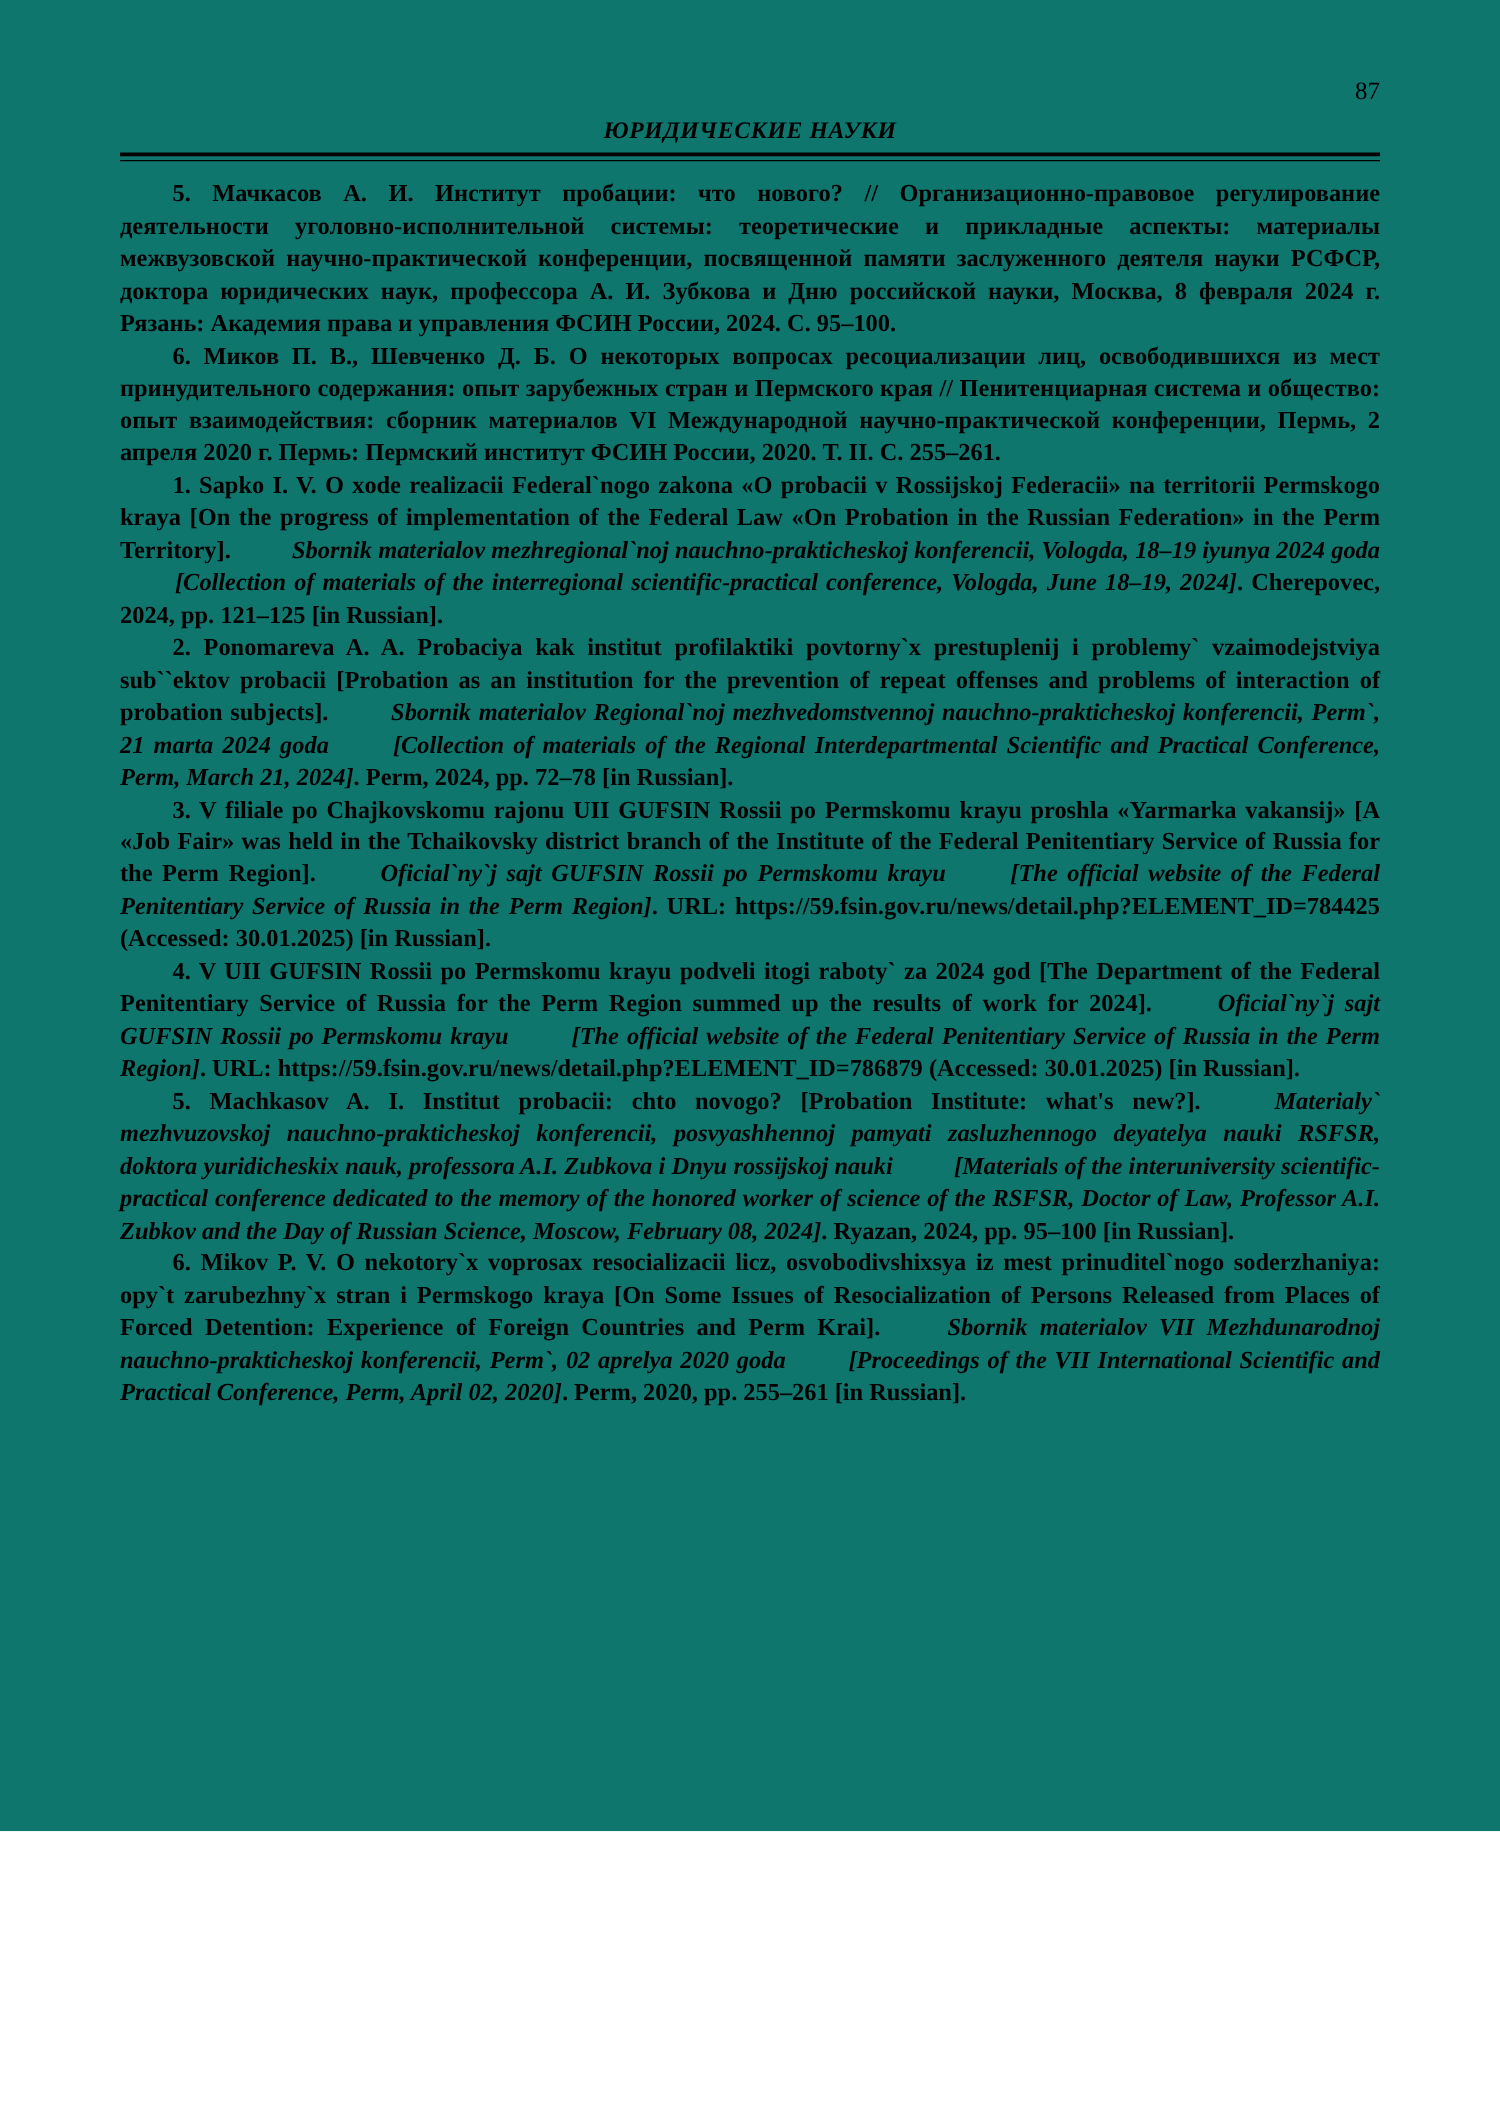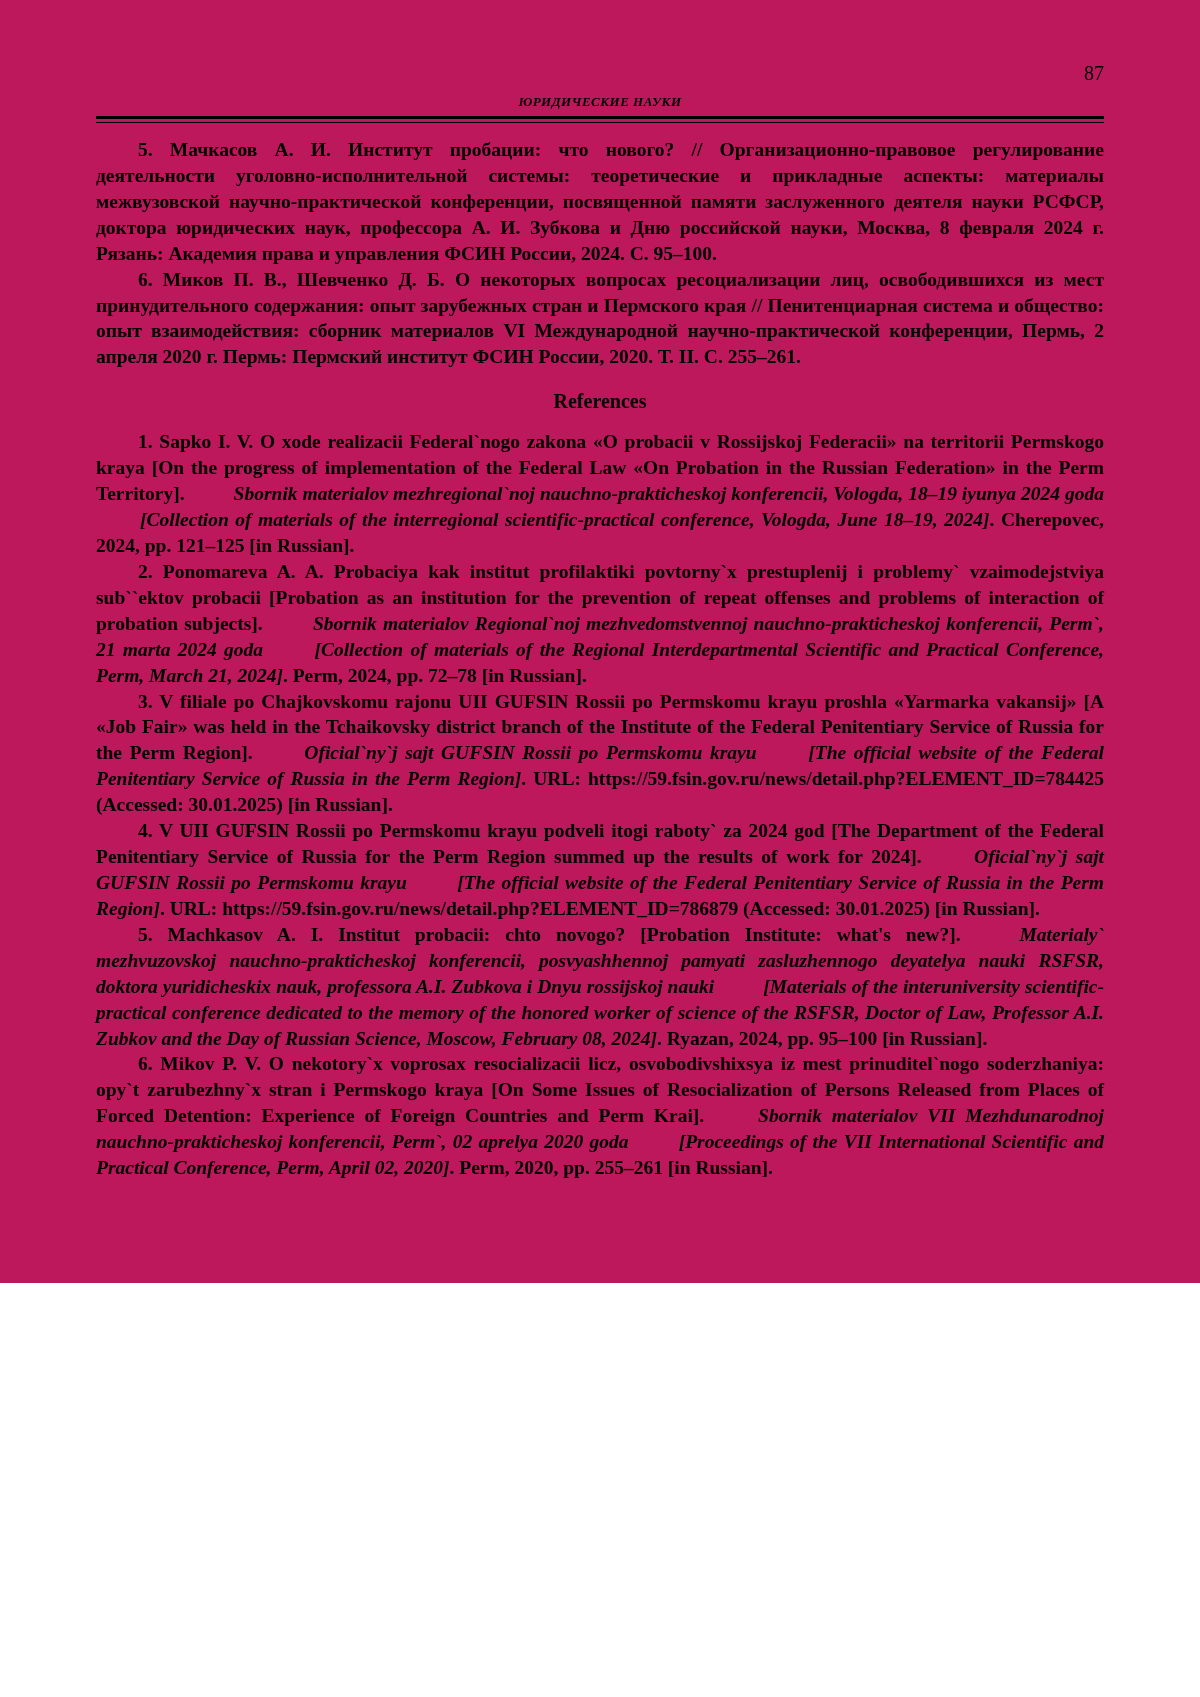--- a/index.html
+++ b/index.html
@@ -2,40 +2,40 @@
 <html><head>
 <meta charset="utf-8">
 <style>
   html, body {
     margin: 0;
     padding: 0;
     background: #ffffff;
   }
   .page {
     width: 1200px;
-    height: 1283px;
+    height: 1465px;
     position: relative;
-    background: #be185d;
+    background: #0f766e;
     box-sizing: border-box;
     padding: 60px 96px 40px 96px;
     font-family: "Liberation Serif", serif;
     color: #000000;
   }
   .page-number {
     position: absolute;
     top: 62px;
     right: 96px;
     font-size: 20px;
     font-family: "Liberation Serif", serif;
   }
   .running-head {
     text-align: center;
     font-style: italic;
     font-weight: bold;
-    font-size: 13px;
+    font-size: 19px;
     letter-spacing: 0.5px;
     margin-top: 34px;
     margin-bottom: 6px;
   }
   .rule-double {
     border-top: 3px solid #000;
     border-bottom: 1px solid #000;
     height: 3px;
     margin-bottom: 14px;
   }
@@ -68,21 +68,20 @@
   <div class="page-number">87</div>
 
   <div class="running-head">ЮРИДИЧЕСКИЕ НАУКИ</div>
   <div class="rule-double"></div>
 
   <div>
     <p class="body">5. Мачкасов А. И. Институт пробации: что нового? // Организационно-правовое регулирование деятельности уголовно-исполнительной системы: теоретические и прикладные аспекты: материалы межвузовской научно-практической конференции, посвященной памяти заслуженного деятеля науки РСФСР, доктора юридических наук, профессора А. И. Зубкова и Дню российской науки, Москва, 8 февраля 2024 г. Рязань: Академия права и управления ФСИН России, 2024. С. 95–100.</p>
     <p class="body">6. Миков П. В., Шевченко Д. Б. О некоторых вопросах ресоциализации лиц, освободившихся из мест принудительного содержания: опыт зарубежных стран и Пермского края // Пенитенциарная система и общество: опыт взаимодействия: сборник материалов VI Международной научно-практической конференции, Пермь, 2 апреля 2020 г. Пермь: Пермский институт ФСИН России, 2020. Т. II. С. 255–261.</p>
   </div>
 
-  <div class="section-title">References</div>
 
   <div class="refs">
 
     <p class="body">
       <span>1. Sapko I. V. O xode realizacii Federal`nogo zakona «O probacii v Rossijskoj Federacii» na territorii Permskogo kraya [On the progress of implementation of the Federal Law «On Probation in the Russian Federation» in the Perm Territory]. </span><i>Sbornik materialov mezhregional`noj nauchno-prakticheskoj konferencii, Vologda, 18–19 iyunya 2024 goda </i><i>[Collection of materials of the interregional scientific-practical conference, Vologda, June 18–19, 2024]</i><span>. Cherepovec, 2024, pp. 121–125 [in Russian].</span>
     </p>
 
     <p class="body">
       <span>2. Ponomareva A. A. Probaciya kak institut profilaktiki povtorny`x prestuplenij i problemy` vzaimodejstviya sub``ektov probacii [Probation as an institution for the prevention of repeat offenses and problems of interaction of probation subjects]. </span><i>Sbornik materialov Regional`noj mezhvedomstvennoj nauchno-prakticheskoj konferencii, Perm`, 21 marta 2024 goda </i><i>[Collection of materials of the Regional Interdepartmental Scientific and Practical Conference, Perm, March 21, 2024]</i><span>. Perm, 2024, pp. 72–78 [in Russian].</span>
     </p>

